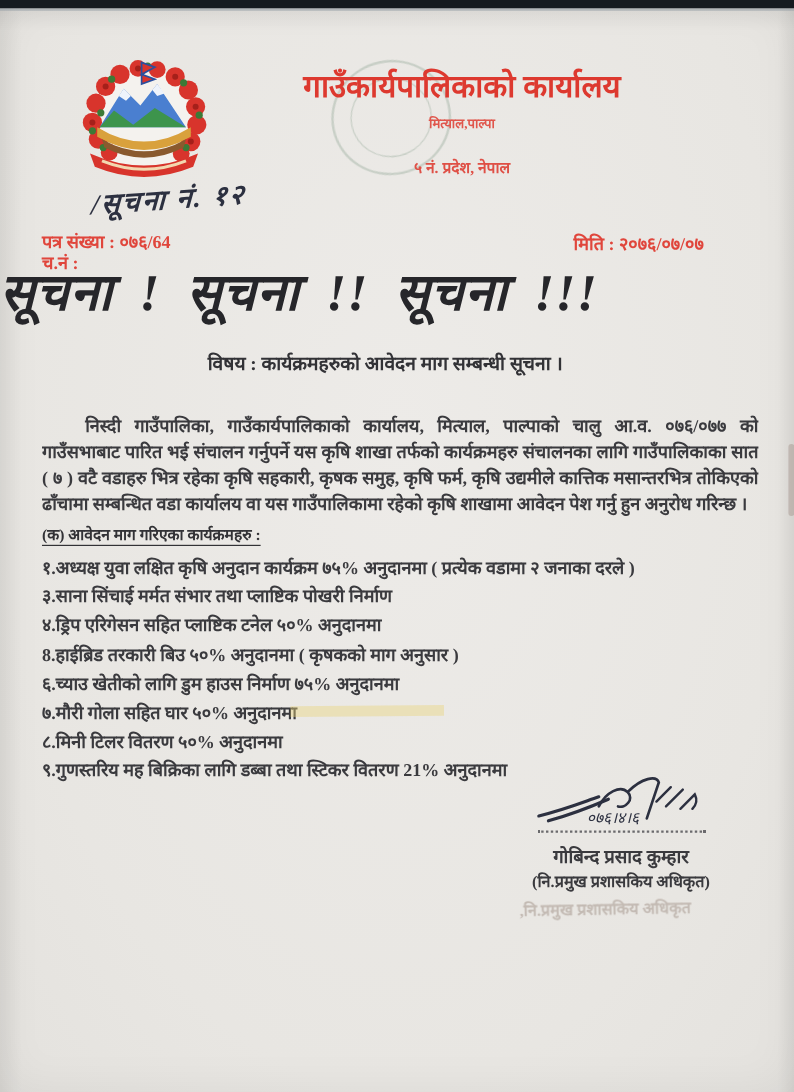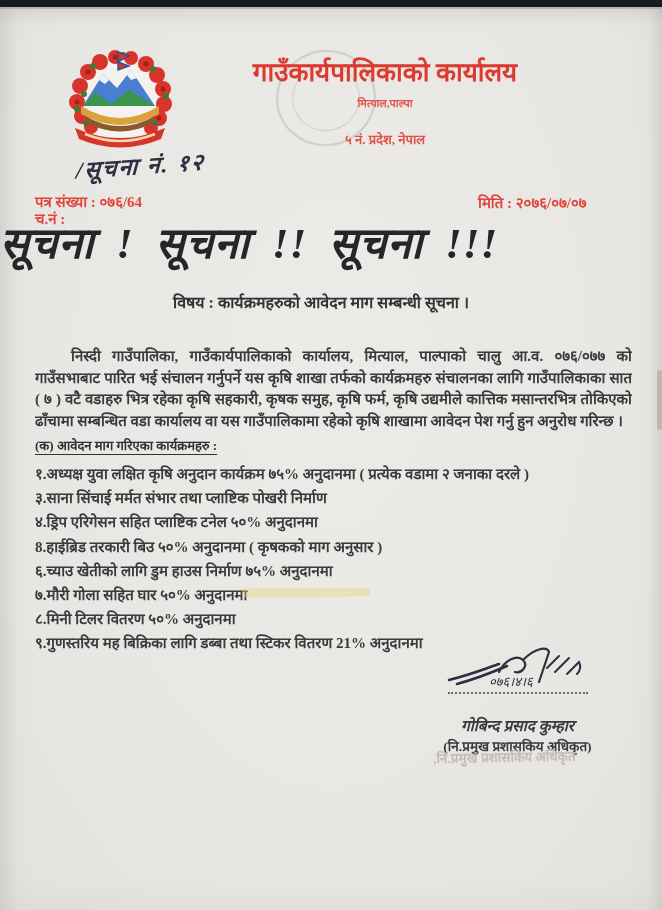--- a/index.html
+++ b/index.html
@@ -78,21 +78,21 @@
   }
   .scan-highlight{
     position:absolute;left:242px;top:588px;width:128px;height:9px;
     background:rgba(233,211,122,.42);transform:rotate(-.4deg);
   }
 
   
   .sig-block{position:absolute;left:405px;top:638px;width:225px;text-align:center;}
   .sig-scribble{position:relative;width:150px;height:54px;margin:0 auto;}
   .sig-dotted{width:140px;margin:0 auto;border-bottom:2px dotted #4c4c50;opacity:.8;}
-  .sig-name{margin-top:20px;color:#3a3a3e;font-size:15.5px;font-weight:bold;font-style:italic;}
+  .sig-name{margin-top:8px;color:#3a3a3e;font-size:15.5px;font-weight:bold;}
   .sig-role{margin-top:1px;color:#3a3a3e;font-size:13.5px;font-weight:bold;}
   .bleed-text{
     position:absolute;left:433px;top:748px;
     color:#c3bab3;font-size:13.5px;font-weight:bold;
     transform:rotate(-1deg);filter:blur(.5px);
   }
   .edge-mark-r{position:absolute;right:0;top:370px;width:5px;height:60px;background:rgba(120,90,80,.25);border-radius:3px;}
 </style>
 </head>
 <body>

